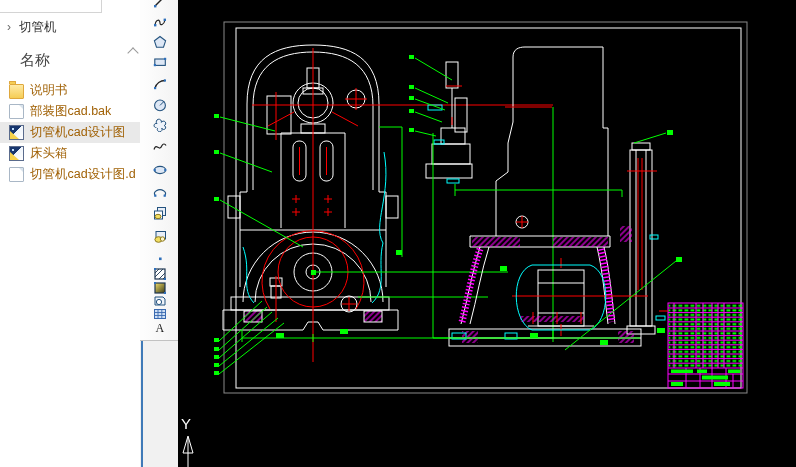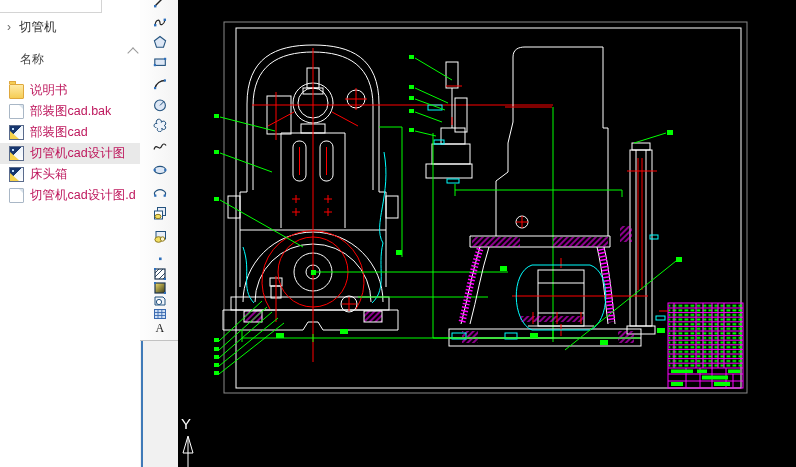--- a/index.html
+++ b/index.html
@@ -5,25 +5,25 @@
   html,body{margin:0;padding:0}
   body{width:796px;height:467px;overflow:hidden;background:#000;font-family:"Liberation Sans","DejaVu Sans",sans-serif;position:relative}
 
   
   #explorer{position:absolute;left:0;top:0;width:140px;height:467px;background:#fff;overflow:hidden}
   .topline-h{position:absolute;left:0;top:12px;width:102px;height:1px;background:#d4d4d4}
   .topline-v{position:absolute;left:101px;top:0;width:1px;height:13px;background:#d4d4d4}
   #breadcrumb{position:absolute;left:0;top:13px;width:140px;height:28px;display:flex;align-items:center;font-size:12.5px;color:#333;white-space:nowrap}
   #breadcrumb .crumb{padding:3px 1px;cursor:default}
   #breadcrumb .chev{color:#6b6b6b;padding:0 7px;font-size:12px}
-  #colheader{position:absolute;left:0;top:46px;width:140px;height:24px;font-size:12px;color:#444}
+  #colheader{position:absolute;left:0;top:46px;width:140px;height:24px;font-size:15px;color:#444}
   #colheader .coltext{position:absolute;left:20px;top:5px}
   .sortcaret{position:absolute;right:3px;top:3px;width:7px;height:7px;border-left:1px solid #9a9a9a;border-top:1px solid #9a9a9a;transform:rotate(45deg)}
   #filelist{position:absolute;left:0;top:80px;width:140px}
-  .frow{display:flex;align-items:center;height:21px;padding-left:9px;font-size:12.5px;color:#be185d;white-space:nowrap;overflow:hidden;cursor:default}
+  .frow{display:flex;align-items:center;height:21px;padding-left:9px;font-size:12.5px;color:#a16207;white-space:nowrap;overflow:hidden;cursor:default}
   .frow[data-selected="true"]{background:#e9e9e9}
   .ficon{display:inline-block;width:13px;height:13px;margin-right:6px;position:relative;flex:none}
   .ficon[data-icon="folder"]{background:linear-gradient(#ffeaa6,#f5cd55);border:1px solid #dfa83d;border-radius:1px;margin-top:2px}
   .ficon[data-icon="folder"]::before{content:"";position:absolute;left:-1px;top:-4px;width:5px;height:2px;background:#f5cd55;border:1px solid #dfa83d;border-bottom:none;border-radius:1px 1px 0 0}
   .ficon[data-icon="bak"]{background:#fff;border:1px solid #a9b7c6;border-radius:1px}
   .ficon[data-icon="bak"]::before{content:"";position:absolute;right:0;top:0;width:0;height:0;border-style:solid;border-width:0 4px 4px 0;border-color:transparent #d9e3ec transparent transparent}
   .ficon[data-icon="dwg"]{background:linear-gradient(135deg,#17366e 0%,#17366e 45%,#eef4fb 45%,#ffffff 100%);border:1px solid #5a6b8c}
   .ficon[data-icon="dwg"]::after{content:"";position:absolute;left:0;bottom:0;width:0;height:0;border-style:solid;border-width:8px 0 0 9px;border-color:transparent transparent transparent #f6d24b}
   .ficon[data-icon="dwg"]::before{content:"";position:absolute;left:2px;top:2px;width:2px;height:2px;background:#bfe0ff}
   .fname{overflow:hidden}
@@ -53,24 +53,20 @@
     <span class="sortcaret"></span>
   </div>
   <div id="filelist">
     <div class="frow" data-selected="false">
         <span class="ficon" data-icon="folder"></span>
         <span class="fname">说明书</span>
       </div>
     <div class="frow" data-selected="false">
         <span class="ficon" data-icon="bak"></span>
         <span class="fname">部装图cad.bak</span>
-      </div>
-    <div class="frow" data-selected="false">
-        <span class="ficon" data-icon="dwg"></span>
-        <span class="fname">部装图cad</span>
       </div>
     <div class="frow" data-selected="true">
         <span class="ficon" data-icon="dwg"></span>
         <span class="fname">切管机cad设计图</span>
       </div>
     <div class="frow" data-selected="false">
         <span class="ficon" data-icon="dwg"></span>
         <span class="fname">床头箱</span>
       </div>
     <div class="frow" data-selected="false">

